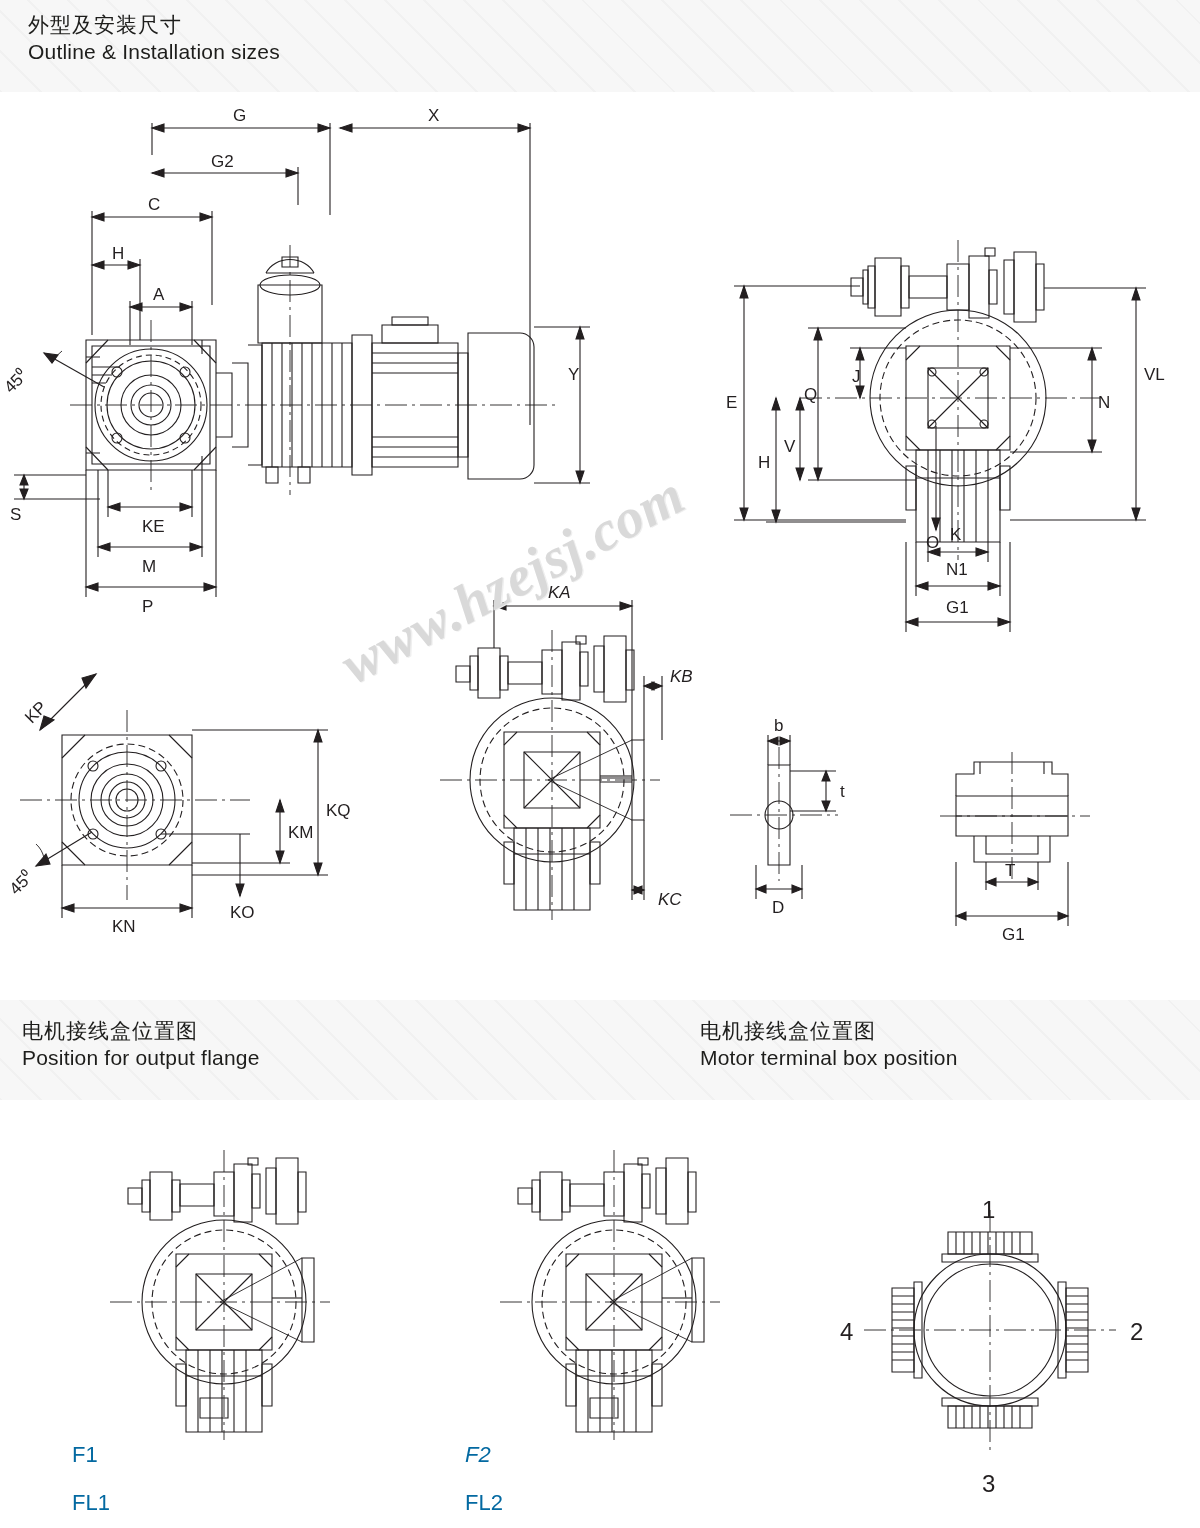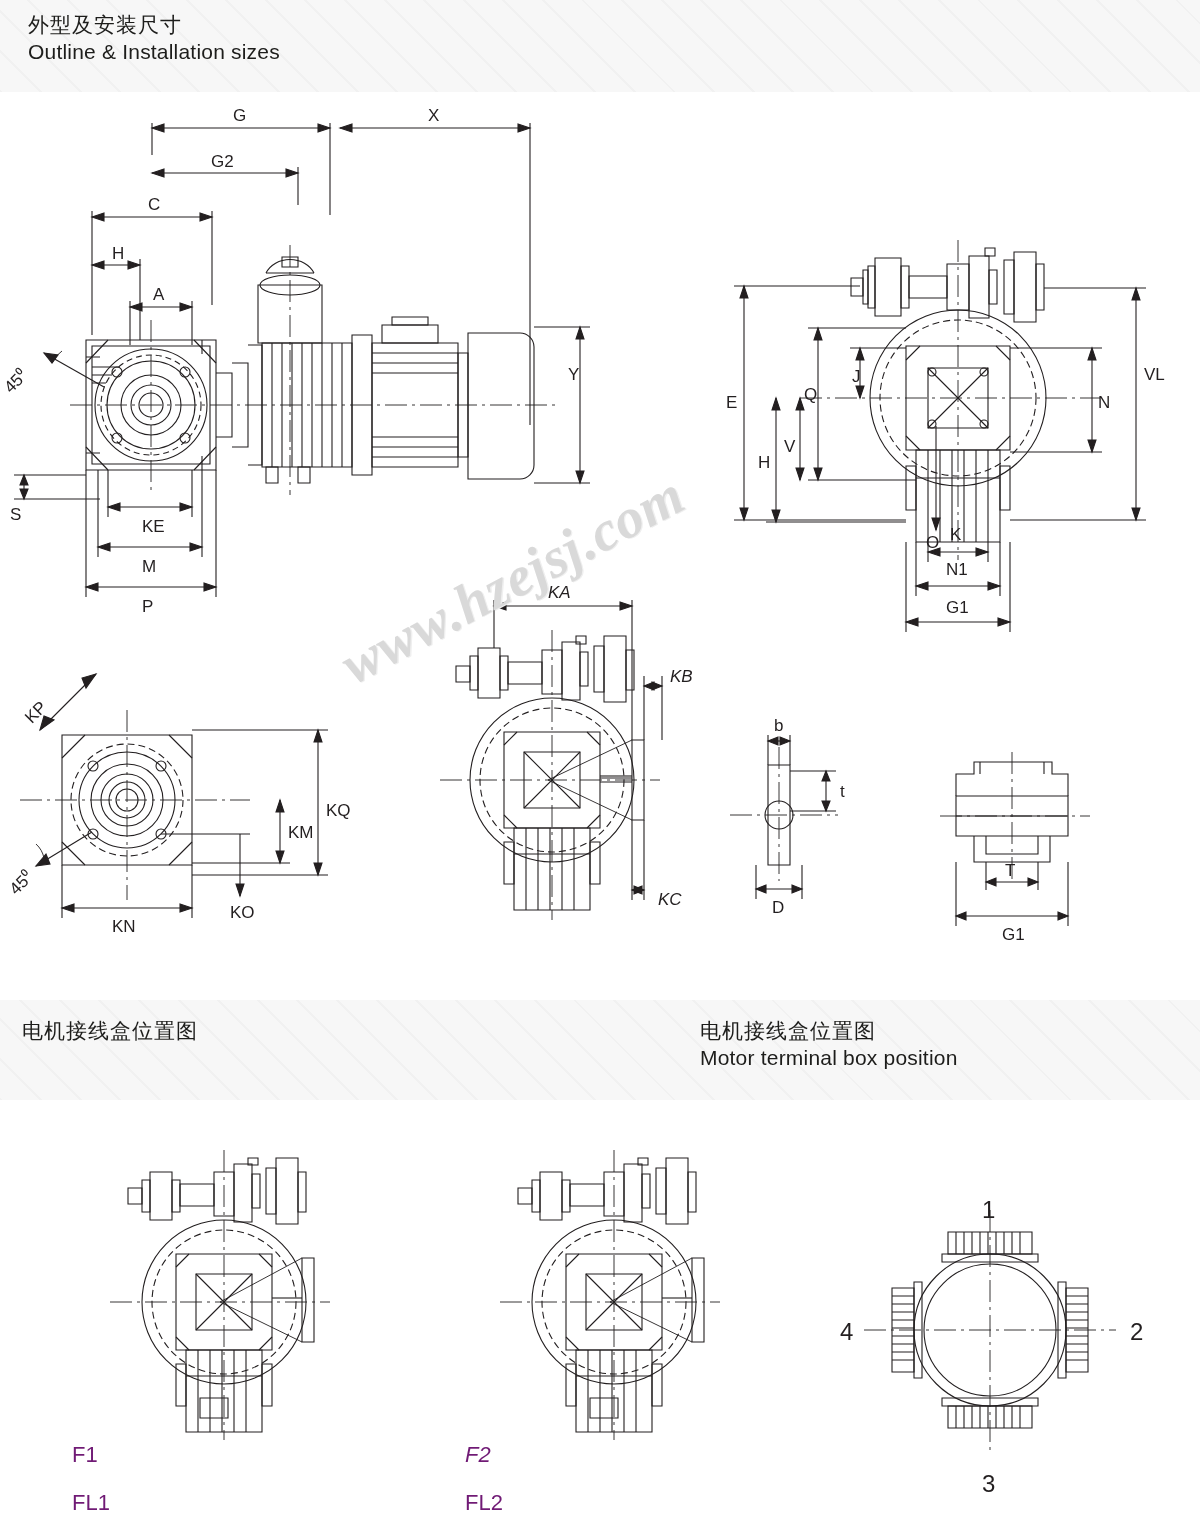--- a/index.html
+++ b/index.html
@@ -17,21 +17,21 @@
   .hdr1 .txt{position:absolute;left:28px;top:12px;}
 
   .sec2{top:1000px;height:100px;}
   .sec2 .left{position:absolute;left:22px;top:18px;}
   .sec2 .right{position:absolute;left:700px;top:18px;}
 
   
   .dwg{position:absolute;}
   svg{display:block;overflow:visible;}
   .lbl{font-family:"Liberation Sans",sans-serif;font-size:17px;fill:#231f20;}
-  .cap{position:absolute;font-size:22px;color:#701a75;}
+  .cap{position:absolute;font-size:22px;color:#0369a1;}
 
   
   .wm{position:absolute;left:330px;top:640px;width:560px;height:300px;
       transform:rotate(-28deg);transform-origin:left top;
       font-size:56px;color:#d9d9d9;font-family:"Liberation Serif",serif;
       font-style:italic;font-weight:bold;letter-spacing:1px;pointer-events:none;
       text-shadow:1px 1px 0 #efefef;}
 </style>
 </head>
 <body>
@@ -447,20 +447,21 @@
   <text class="lbl" x="85" y="146">T</text>
   <text class="lbl" x="82" y="210">G1</text>
 </svg>
 </div>
 
 <div class="wm">www.hzejsj.com</div>
 
 <div class="banner sec2">
   <div class="left">
     <div class="cn">电机接线盒位置图</div>
+    <div class="en">Position for output flange</div>
   </div>
   <div class="right">
     <div class="cn">电机接线盒位置图</div>
     <div class="en">Motor terminal box position</div>
   </div>
 </div>
 
 <div class="dwg" style="left:30px;top:1140px;">
 <svg width="350" height="300" viewBox="0 0 350 300">
   <g fill="none" stroke="#231f20" stroke-width="1.1">

